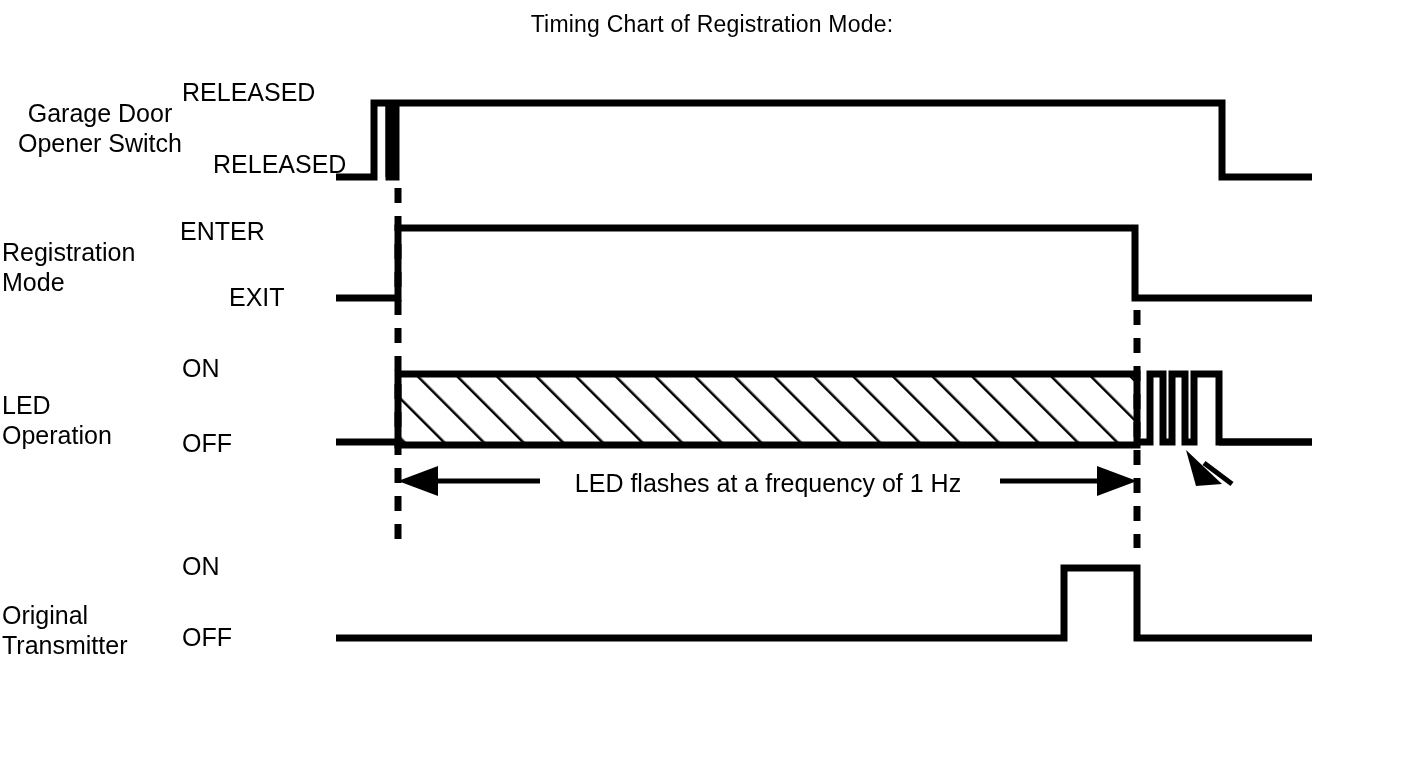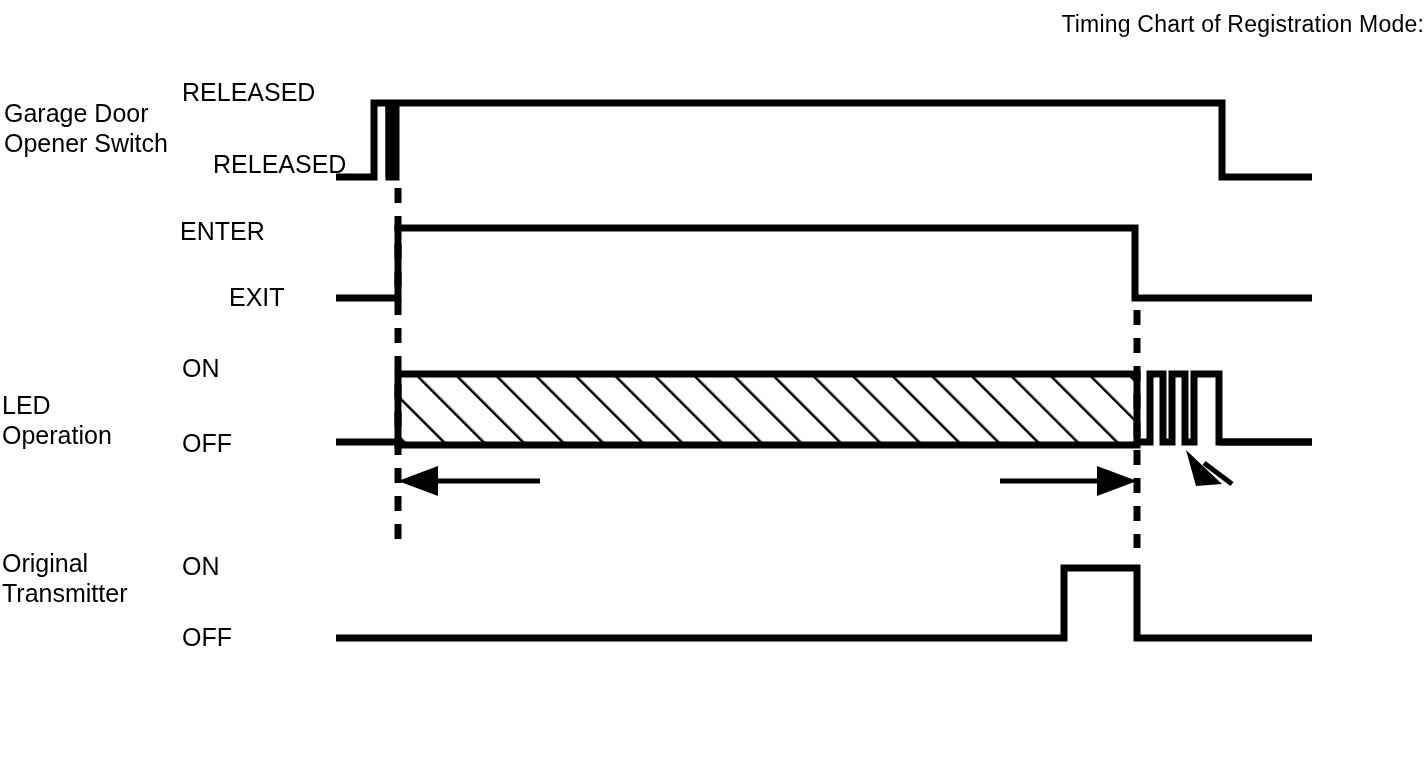--- a/index.html
+++ b/index.html
@@ -17,21 +17,21 @@
     width: 1424px;
     height: 759px;
     background: #ffffff;
     overflow: hidden;
   }
   .chart-title {
     position: absolute;
     left: 0;
     top: 10px;
     width: 1424px;
-    text-align: right;
+    text-align: center;
     font-size: 23px;
     line-height: 28px;
     letter-spacing: 0.2px;
     white-space: nowrap;
   }
   .row-label {
     position: absolute;
     font-size: 25px;
     line-height: 30px;
     white-space: pre-line;
@@ -69,38 +69,41 @@
   .arrowhead { fill: #000; stroke: none; }
   .hatchline { stroke: #000; stroke-width: 5; }
 </style>
 </head>
 <body>
 
 <div id="page">
 
   <div class="chart-title">Timing Chart of Registration Mode:</div>
 
-  <div class="row-label" style="left:4px; top:98px;">Garage Door
+  <div class="row-label" style="left:18px; top:98px;text-align:center;">Garage Door
 Opener Switch</div>
   <div class="lvl-label" style="left:182px; top:78px;">RELEASED</div>
   <div class="lvl-label" style="left:180px; top:150px;margin-left:33px;">RELEASED</div>
 
+  <div class="row-label" style="left:2px; top:237px;">Registration
+Mode</div>
   <div class="lvl-label" style="left:180px; top:217px;">ENTER</div>
   <div class="lvl-label" style="left:182px; top:283px;margin-left:47px;">EXIT</div>
 
   <div class="row-label" style="left:2px; top:390px;">LED
 Operation</div>
   <div class="lvl-label" style="left:182px; top:354px;">ON</div>
   <div class="lvl-label" style="left:182px; top:429px;">OFF</div>
 
-  <div class="row-label" style="left:2px; top:548px;">Original
+  <div class="row-label" style="left:2px; top:600px;">Original
 Transmitter</div>
   <div class="lvl-label" style="left:182px; top:552px;">ON</div>
   <div class="lvl-label" style="left:182px; top:623px;">OFF</div>
 
+  <div class="annot-center" style="left:548px; top:468px; width:440px;">LED flashes at a frequency of 1 Hz</div>
 
 
   <svg class="wave-layer" viewBox="0 0 1424 759" xmlns="http://www.w3.org/2000/svg">
     <defs>
       <pattern id="diagHatch" patternUnits="userSpaceOnUse" width="28" height="28" patternTransform="rotate(-45)">
         <rect width="28" height="28" fill="#ffffff"></rect>
         <line x1="0" y1="0" x2="0" y2="28" class="hatchline"></line>
       </pattern>
       <clipPath id="hatchClip">
         <rect x="401" y="374" width="733" height="68"></rect>

